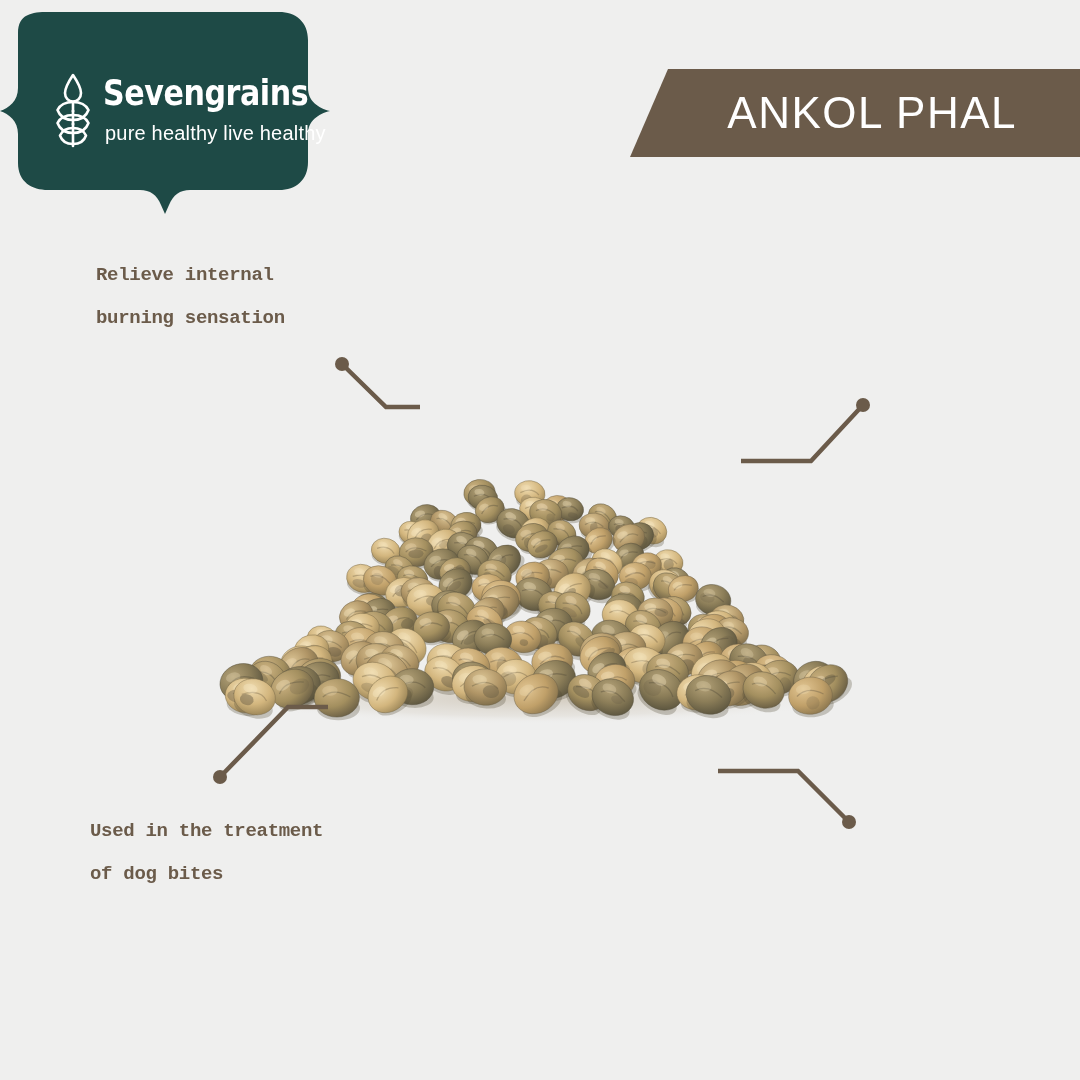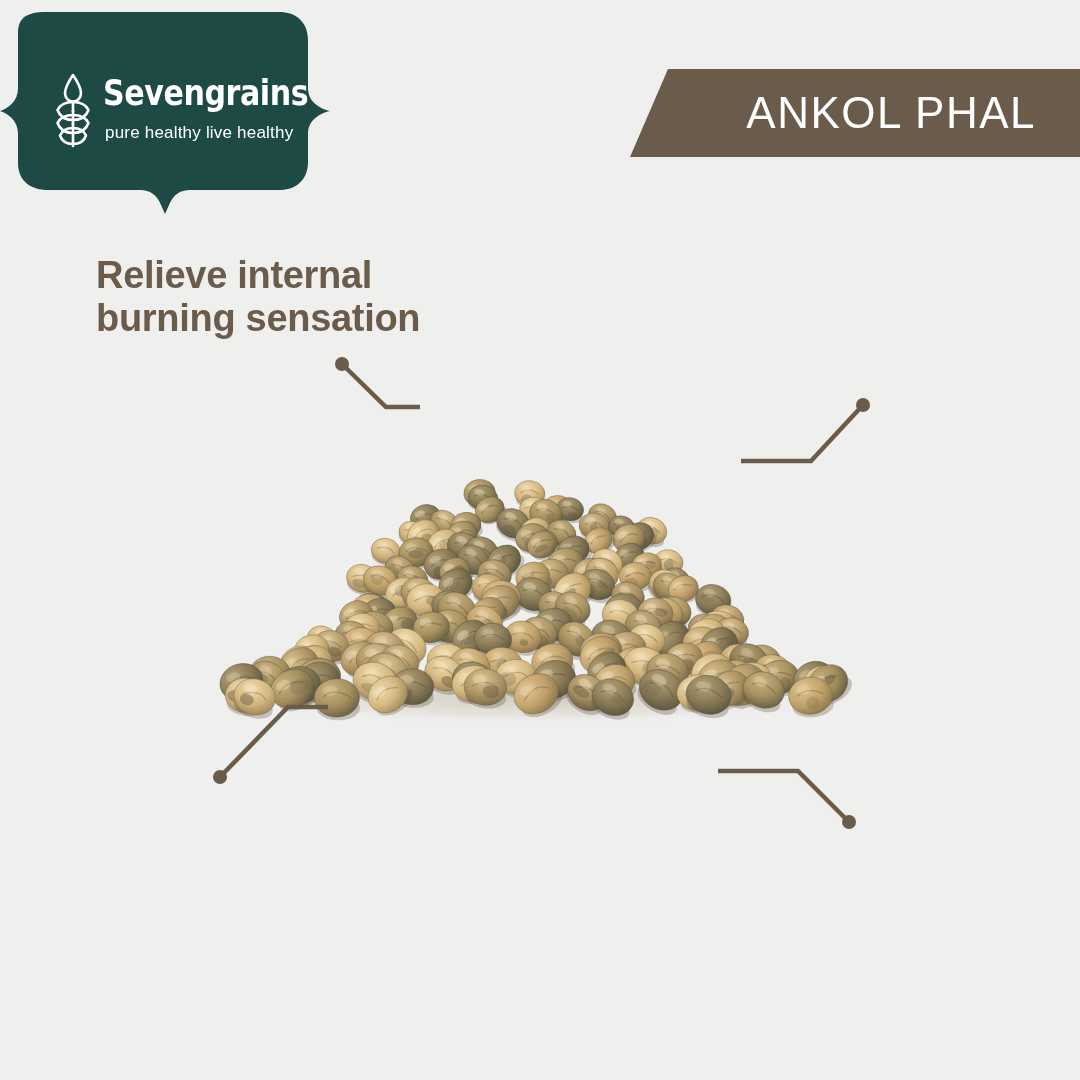--- a/index.html
+++ b/index.html
@@ -60,21 +60,21 @@
     line-height: 40px;
     letter-spacing: -0.5px;
     transform: scaleX(0.86);
     transform-origin: left center;
     white-space: nowrap;
   }
   #brand-tagline {
     color: #ffffff;
     font-family: "Liberation Sans", sans-serif;
     font-weight: 400;
-    font-size: 17px;
+    font-size: 20px;
     line-height: 18px;
     letter-spacing: 0.2px;
     margin-top: 11px;
     margin-left: 2px;
     white-space: nowrap;
   }
 
   
   #title-banner {
     position: absolute;
@@ -89,37 +89,37 @@
   }
   #title-text {
     position: absolute;
     left: 0;
     top: 0;
     width: 450px;
     height: 88px;
     display: flex;
     align-items: center;
     justify-content: flex-end;
-    padding-right: 44px;
+    padding-right: 63px;
     box-sizing: border-box;
     color: #ffffff;
     font-family: "Liberation Sans", sans-serif;
     font-weight: 400;
     font-size: 44px;
     letter-spacing: 1.5px;
     white-space: nowrap;
   }
 
   
   .callout-text {
     position: absolute;
     color: #6b5b4a;
-    font-family: Liberation Sans, sans-serif;
+    font-family: Liberation Mono, monospace;
     font-weight: 700;
-    font-size: 38px;
+    font-size: 19px;
     line-height: 43px;
     letter-spacing: -0.3px;
     white-space: pre-line;
   }
   #callout-tl { left: 96px;  top: 254px;  text-align: left;  }
   #callout-tr { right: 76px; top: 270px;  text-align: right; }
   #callout-bl { left: 90px;  top: 810px;  text-align: left;  }
   #callout-br { right: 78px; top: 858px;  text-align: right; }
 
   
@@ -1602,15 +1602,17 @@
         <circle cx="220" cy="777" r="7" stroke="none"></circle>
         <polyline points="849,822 798,771 718,771" fill="none"></polyline>
         <circle cx="849" cy="822" r="7" stroke="none"></circle>
       </g>
   </svg>
 
   <div class="callout-text" id="callout-tl">Relieve internal
 burning sensation</div>
 
 
+  <div class="callout-text" id="callout-bl">Used in the treatment
+of dog bites</div>
 
 
 </div>
 
 </body></html>

